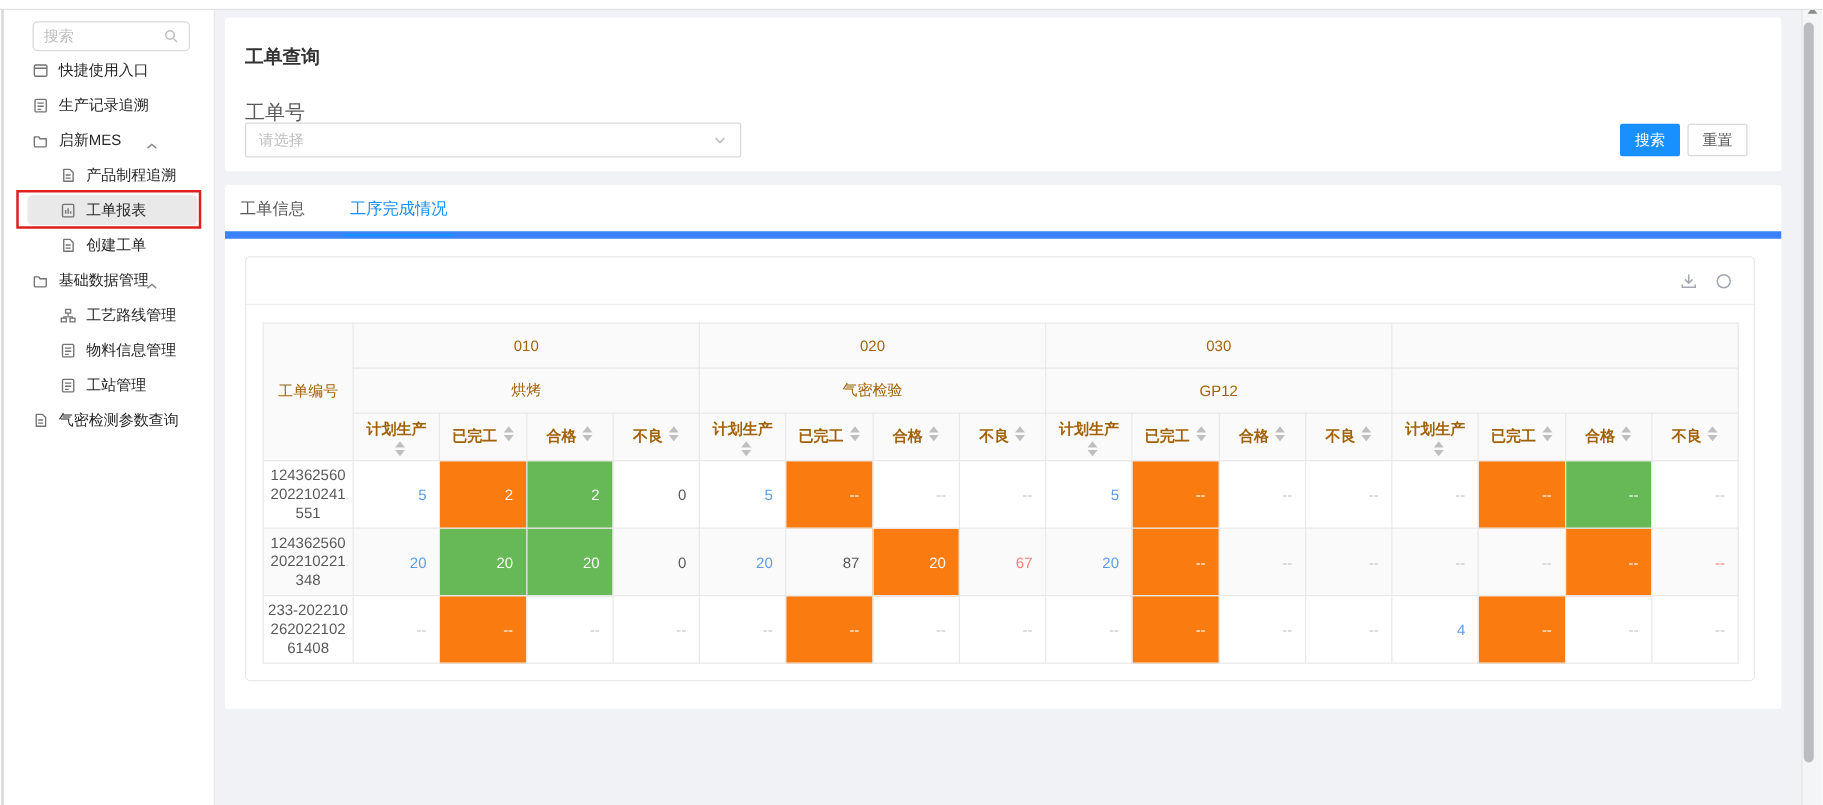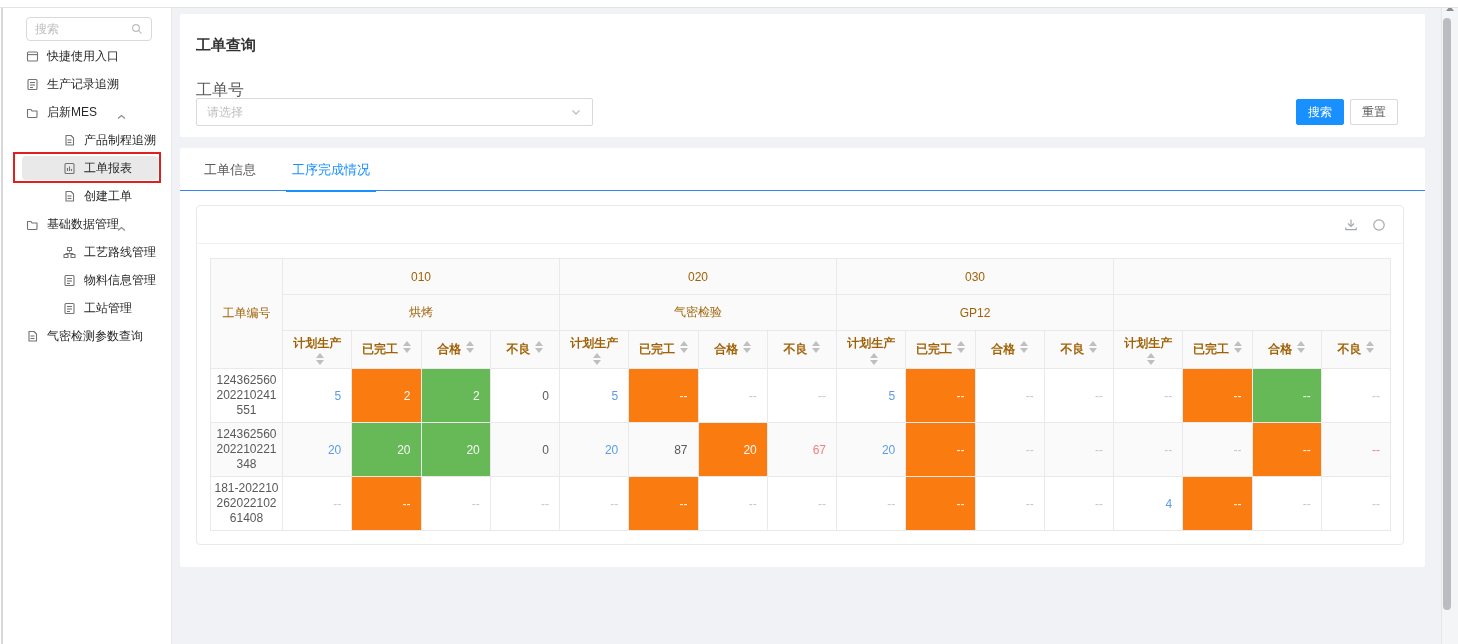--- a/index.html
+++ b/index.html
@@ -26,42 +26,42 @@
   .sidebar{position:absolute;left:0;top:0;width:172px;height:644px;background:#fff;border-right:1px solid #e8e8e8;z-index:10;}
   .side-search{position:absolute;left:26px;top:17px;width:126px;height:24px;border:1px solid #d9d9d9;border-radius:4px;display:flex;align-items:center;padding:0 8px;background:#fff;}
   .side-search input{border:none;outline:none;flex:1;width:80px;font-size:12px;color:#595959;font-family:inherit;}
   .side-search input::placeholder{color:#bfbfbf;}
   .menu{position:absolute;left:0;top:42px;width:172px;}
   .menu-item{position:relative;height:28px;display:flex;align-items:center;cursor:pointer;color:#262626;}
   .menu-item .mi-bg{position:absolute;left:22px;right:14px;top:2px;bottom:2px;border-radius:4px;background:transparent;}
   .menu-item.active .mi-bg{background:#e9e9e9;}
   .menu-item .ico{position:relative;display:inline-flex;width:13px;height:13px;margin-right:8px;flex:none;}
   .menu-item.lvl0{padding-left:26px;}
-  .menu-item.lvl1{padding-left:63px;}
+  .menu-item.lvl1{padding-left:48px;}
   .menu-item .lbl{position:relative;white-space:nowrap;}
   .menu-item .chev{position:absolute;right:46px;top:11px;}
   .annotation-box{position:absolute;left:13px;top:152px;width:148px;height:31px;border:2px solid #e01f1f;z-index:20;pointer-events:none;}
 
   
   .main{position:absolute;left:172px;top:8px;width:1269px;height:636px;background:var(--page-bg);}
   .card{position:absolute;left:8px;width:1245px;background:#fff;border-radius:2px;}
   .card.query{top:6px;height:123px;}
   .card.content{top:140px;height:419px;}
 
   .q-title{position:absolute;left:16px;top:22px;font-size:15px;font-weight:600;color:#333;}
   .q-label{position:absolute;left:16px;top:66px;font-size:16px;color:#595959;}
   .q-select{position:absolute;left:16px;top:84px;width:397px;height:28px;border:1px solid #d9d9d9;border-radius:2px;background:#fff;display:flex;align-items:center;padding:0 10px;cursor:pointer;}
   .q-select .ph{flex:1;color:#bfbfbf;}
   .q-buttons{position:absolute;right:27px;top:85px;display:flex;gap:6px;}
   .btn{height:26px;padding:0 11px;border-radius:2px;font-size:12px;display:inline-flex;align-items:center;cursor:pointer;font-family:inherit;}
   .btn-primary{background:var(--accent);border:1px solid var(--accent);color:#fff;}
   .btn-default{background:#fff;border:1px solid #d9d9d9;color:#595959;}
 
   
-  .tabs{position:absolute;left:0;top:0;width:100%;height:43px;border-bottom:1px solid #3b82f6;display:flex;align-items:flex-start;padding-left:24px;}
+  .tabs{position:absolute;left:0;top:0;width:100%;height:43px;border-bottom:6px solid #3b82f6;display:flex;align-items:center;padding-left:12px;}
   .tab{position:relative;height:43px;display:flex;align-items:center;margin-right:36px;cursor:pointer;color:#595959;font-size:13px;}
   .tab.active{color:var(--accent);}
   .tab.active::after{content:"";position:absolute;left:-6px;right:-6px;bottom:-1px;height:2px;background:var(--accent);}
 
   
   .table-card{position:absolute;left:16px;top:57px;width:1208px;height:340px;border:1px solid var(--border);border-radius:4px;background:#fff;}
   .tc-toolbar{height:38px;border-bottom:1px solid #efefef;display:flex;align-items:center;justify-content:flex-end;padding-right:16px;gap:12px;}
   .tool-ico{width:16px;height:16px;cursor:pointer;display:inline-flex;}
 
   table.grid{border-collapse:collapse;table-layout:fixed;margin:14px 13px 0 13px;width:1181px;}
@@ -495,21 +495,21 @@
               <td class="val"><span class="lnk">20</span></td>
               <td class="val bg-orange">--</td>
               <td class="val c-muted">--</td>
               <td class="val c-muted">--</td>
               <td class="val c-muted">--</td>
               <td class="val c-muted">--</td>
               <td class="val bg-orange">--</td>
               <td class="val c-red">--</td>
             </tr>
             <tr>
-              <td class="td-order">181-20221026202210261408</td>
+              <td class="td-order">233-20221026202210261408</td>
               <td class="val c-muted">--</td>
               <td class="val bg-orange">--</td>
               <td class="val c-muted">--</td>
               <td class="val c-muted">--</td>
               <td class="val c-muted">--</td>
               <td class="val bg-orange">--</td>
               <td class="val c-muted">--</td>
               <td class="val c-muted">--</td>
               <td class="val c-muted">--</td>
               <td class="val bg-orange">--</td>

